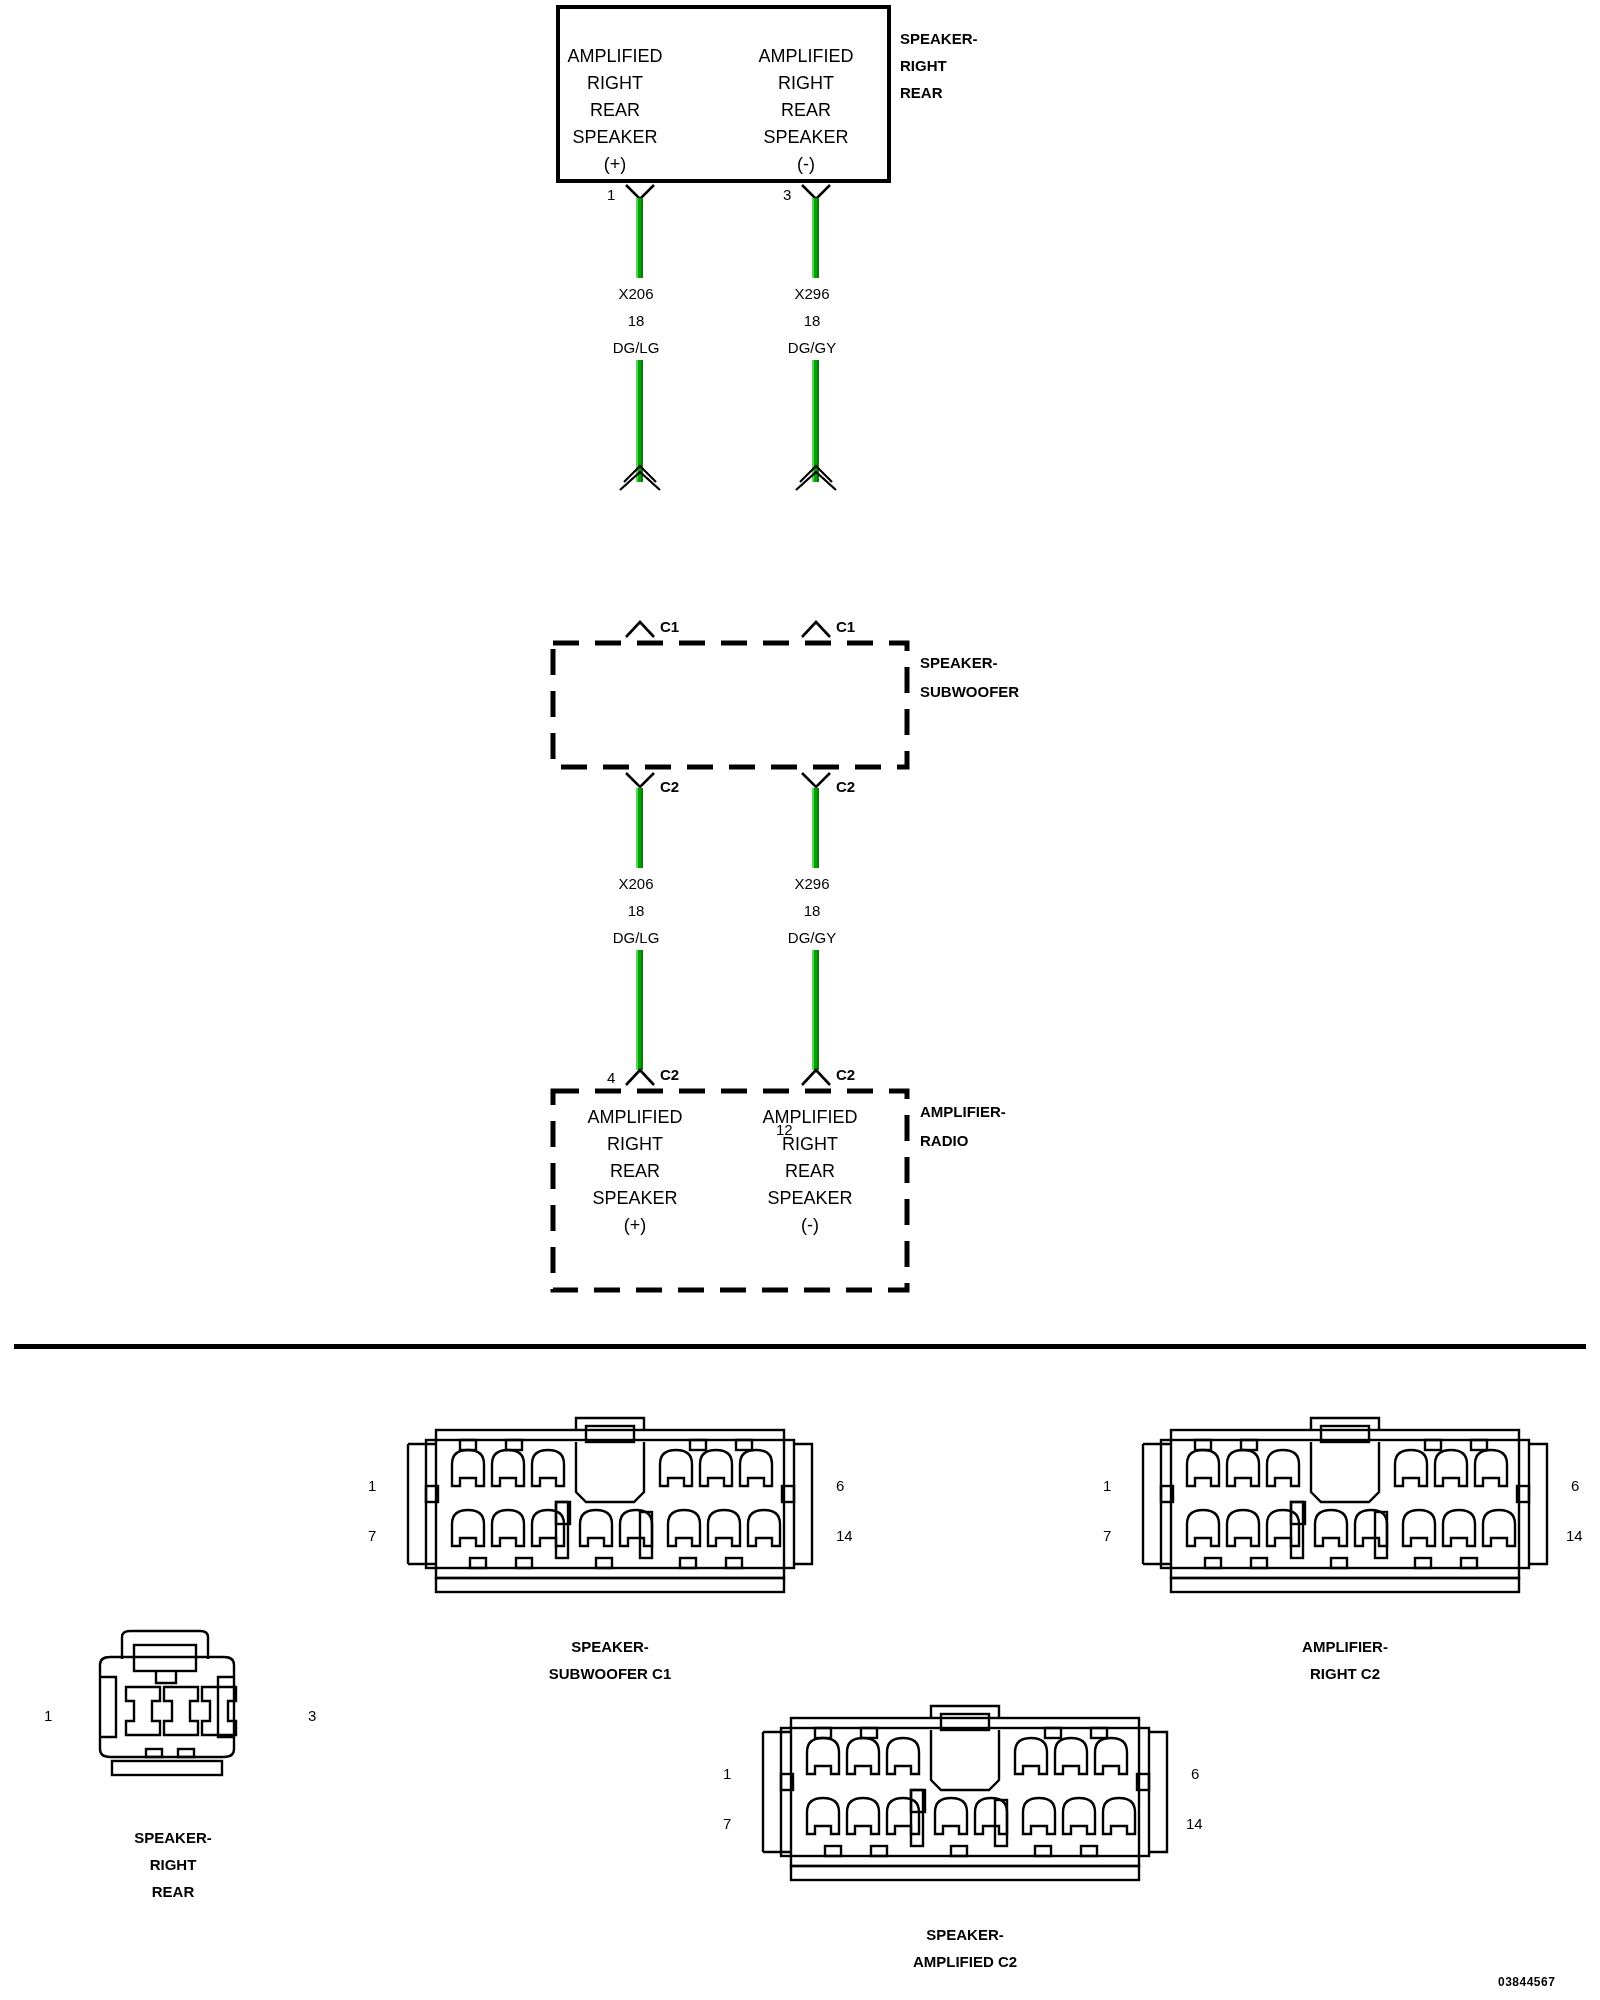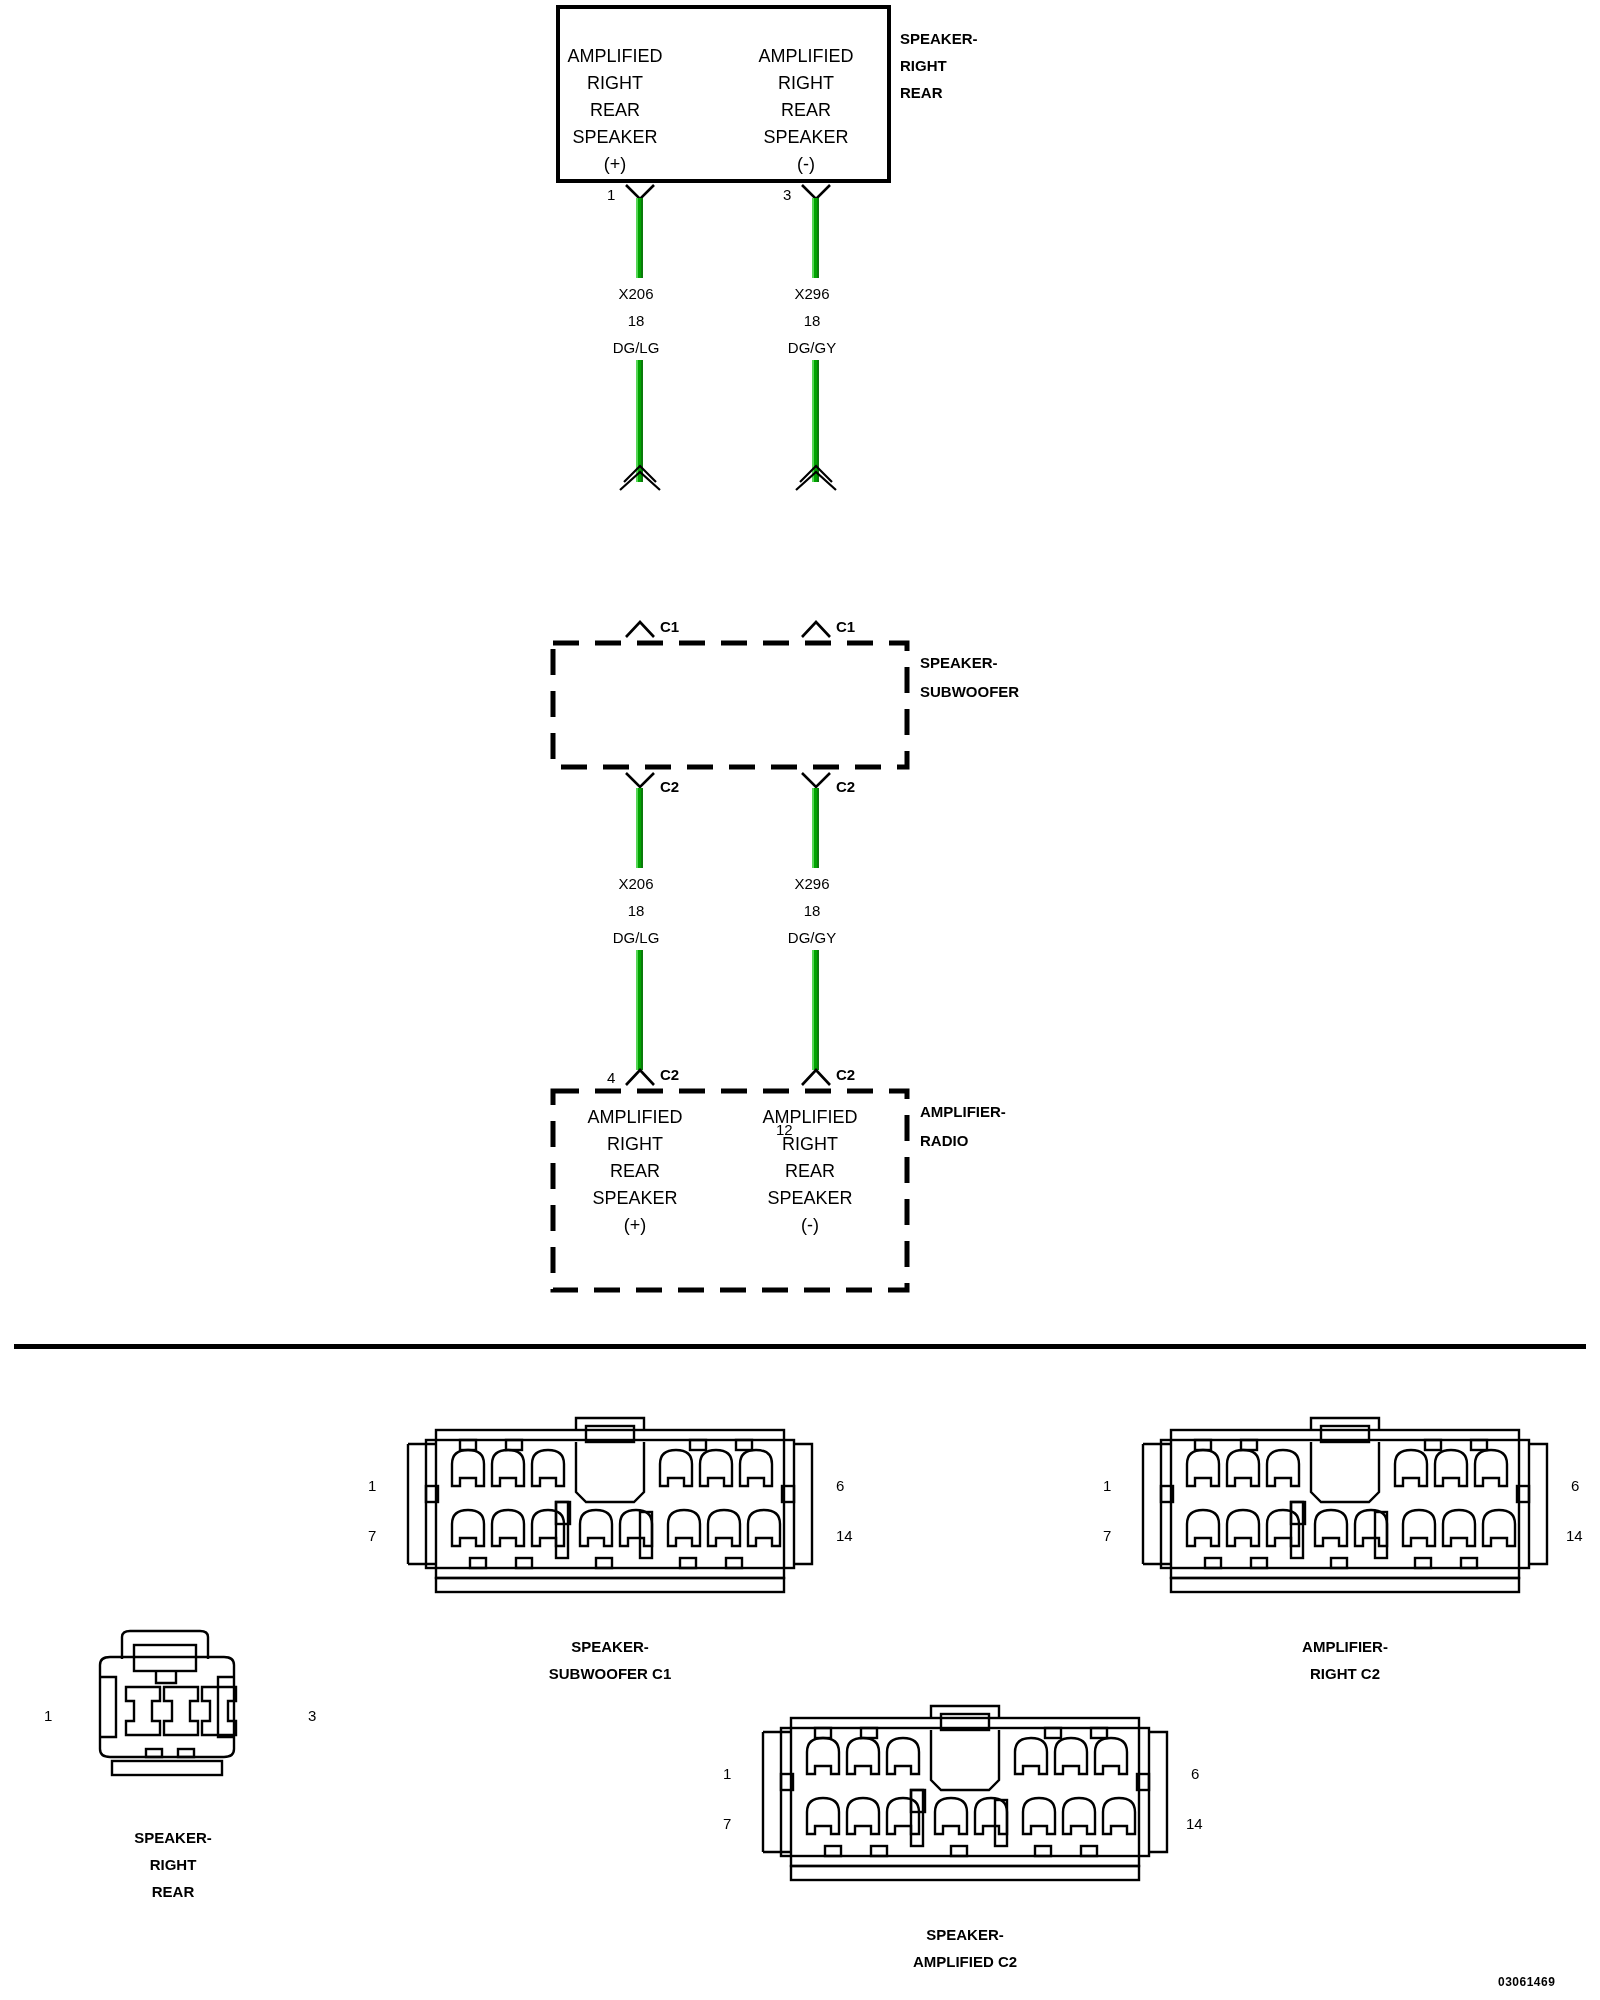--- a/index.html
+++ b/index.html
@@ -359,15 +359,15 @@
   </div>
   <div class="cnum" style="left:723px;top:1765px;">1</div>
   <div class="cnum" style="left:723px;top:1815px;">7</div>
   <div class="cnum" style="left:1191px;top:1765px;">6</div>
   <div class="cnum" style="left:1186px;top:1815px;">14</div>
   <div class="cap-label" style="left:805px;top:1921px;width:320px;">
     <div>SPEAKER-</div>
     <div>AMPLIFIED C2</div>
   </div>
 
-  <div class="footer" style="left:1498px;top:1975px;">03061469</div>
+  <div class="footer" style="left:1498px;top:1975px;">03844567</div>
 
 </div>
 
 </body></html>

